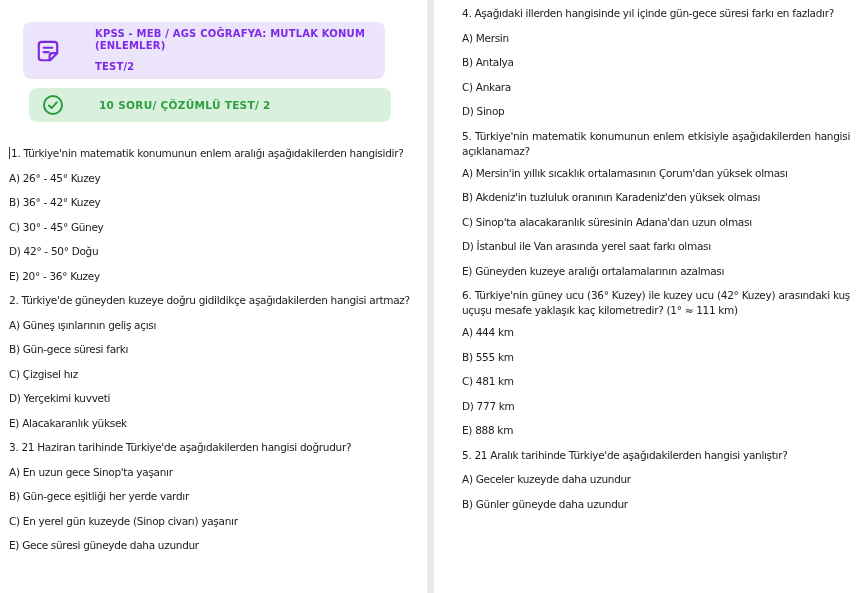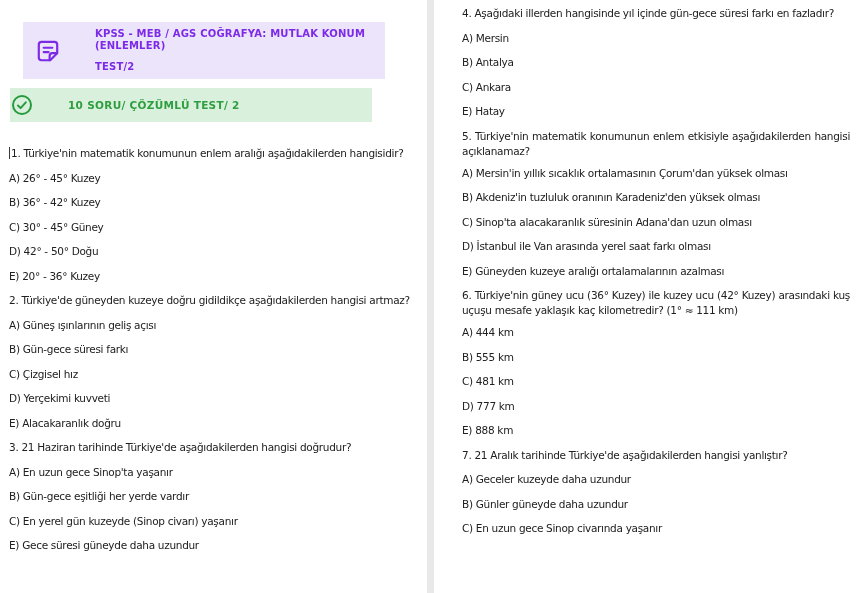--- a/index.html
+++ b/index.html
@@ -4,23 +4,23 @@
 <style>
   * { margin:0; padding:0; box-sizing:border-box; }
   html,body { width:863px; height:593px; background:#ffffff; overflow:hidden;
               font-family:"DejaVu Sans", sans-serif; color:#202020; }
   .page { display:flex; width:863px; height:593px; }
   .col-left  { width:427px; height:593px; padding:0 0 0 9px; overflow:hidden; }
   .divider   { width:7px; height:593px; background:#e9e9e9; flex:none; }
   .col-right { flex:1; height:593px; padding:6px 13px 12px 28px; overflow:hidden; }
 
   
-  .card { width:362px; border-radius:0; display:flex; align-items:center; }
+  .card { width:362px; border-radius:8px; display:flex; align-items:center; }
   .card-purple { margin:22px 0 0 14px; height:57px; background:#ebe4fb; padding-left:12px; }
-  .card-green  { margin:9px 0 0 1px;  height:34px; background:#d9f1dc; }
+  .card-green  { margin:9px 0 0 20px;  height:34px; background:#d9f1dc; padding-left:12px; }
   .card .icon-wrap { flex:none; display:flex; align-items:center; justify-content:center; }
   .card-purple .icon-wrap { width:26px; height:26px; margin-right:34px; }
   .card-green  .icon-wrap { width:24px; height:24px; margin-right:34px; }
   .title-line { font-size:10px; font-weight:bold; color:#7c2ae8; letter-spacing:.2px; line-height:12px; }
   .title-line + .title-line { margin-top:9px; }
   .info-line  { font-size:10.5px; font-weight:bold; color:#2f9e41; letter-spacing:.3px; }
 
   
   .questions-left { margin-top:24px; }
   .q-text, .option { font-size:10.5px; letter-spacing:-0.3px;
@@ -72,21 +72,21 @@
         <div class="option">D) 42° - 50° Doğu</div>
         <div class="option">E) 20° - 36° Kuzey</div>
       </div>
 
       <div class="question">
         <div class="q-text">2. Türkiye'de güneyden kuzeye doğru gidildikçe aşağıdakilerden hangisi artmaz?</div>
         <div class="option">A) Güneş ışınlarının geliş açısı</div>
         <div class="option">B) Gün-gece süresi farkı</div>
         <div class="option">C) Çizgisel hız</div>
         <div class="option">D) Yerçekimi kuvveti</div>
-        <div class="option">E) Alacakaranlık doğru</div>
+        <div class="option">E) Alacakaranlık yüksek</div>
       </div>
 
       <div class="question">
         <div class="q-text">3. 21 Haziran tarihinde Türkiye'de aşağıdakilerden hangisi doğrudur?</div>
         <div class="option">A) En uzun gece Sinop'ta yaşanır</div>
         <div class="option">B) Gün-gece eşitliği her yerde vardır</div>
         <div class="option">C) En yerel gün kuzeyde (Sinop civarı) yaşanır</div>
         <div class="option">E) Gece süresi güneyde daha uzundur</div>
       </div>
 
@@ -95,21 +95,21 @@
 
   <div class="divider"></div>
 
   <div class="col-right">
 
     <div class="question">
       <div class="q-text">4. Aşağıdaki illerden hangisinde yıl içinde gün-gece süresi farkı en fazladır?</div>
       <div class="option">A) Mersin</div>
       <div class="option">B) Antalya</div>
       <div class="option">C) Ankara</div>
-      <div class="option">E) Hatay</div>
+      <div class="option">D) Sinop</div>
     </div>
 
     <div class="question">
       <div class="q-text q-multi">5. Türkiye'nin matematik konumunun enlem etkisiyle aşağıdakilerden hangisi açıklanamaz?</div>
       <div class="option">A) Mersin'in yıllık sıcaklık ortalamasının Çorum'dan yüksek olması</div>
       <div class="option">B) Akdeniz'in tuzluluk oranının Karadeniz'den yüksek olması</div>
       <div class="option">C) Sinop'ta alacakaranlık süresinin Adana'dan uzun olması</div>
       <div class="option">D) İstanbul ile Van arasında yerel saat farkı olması</div>
       <div class="option">E) Güneyden kuzeye aralığı ortalamalarının azalması</div>
     </div>
@@ -117,20 +117,19 @@
     <div class="question">
       <div class="q-text q-multi">6. Türkiye'nin güney ucu (36° Kuzey) ile kuzey ucu (42° Kuzey) arasındaki kuş uçuşu mesafe yaklaşık kaç kilometredir? (1° ≈ 111 km)</div>
       <div class="option">A) 444 km</div>
       <div class="option">B) 555 km</div>
       <div class="option">C) 481 km</div>
       <div class="option">D) 777 km</div>
       <div class="option">E) 888 km</div>
     </div>
 
     <div class="question">
-      <div class="q-text">7. 21 Aralık tarihinde Türkiye'de aşağıdakilerden hangisi yanlıştır?</div>
+      <div class="q-text">5. 21 Aralık tarihinde Türkiye'de aşağıdakilerden hangisi yanlıştır?</div>
       <div class="option">A) Geceler kuzeyde daha uzundur</div>
       <div class="option">B) Günler güneyde daha uzundur</div>
-      <div class="option">C) En uzun gece Sinop civarında yaşanır</div>
     </div>
 
   </div>
 </div>
 
 </body></html>

